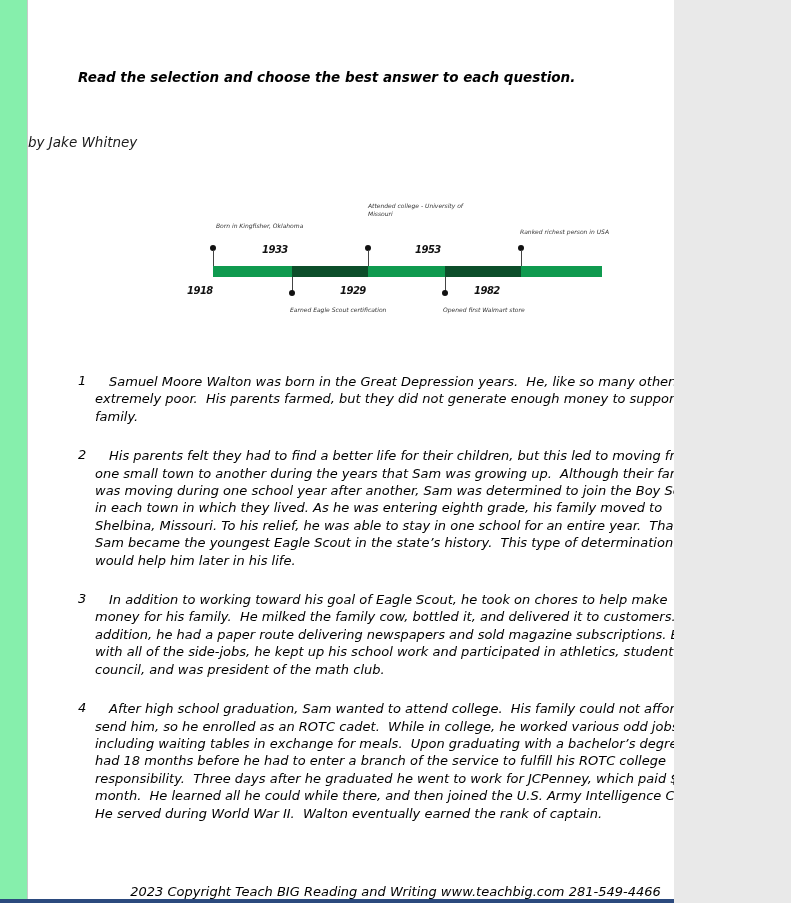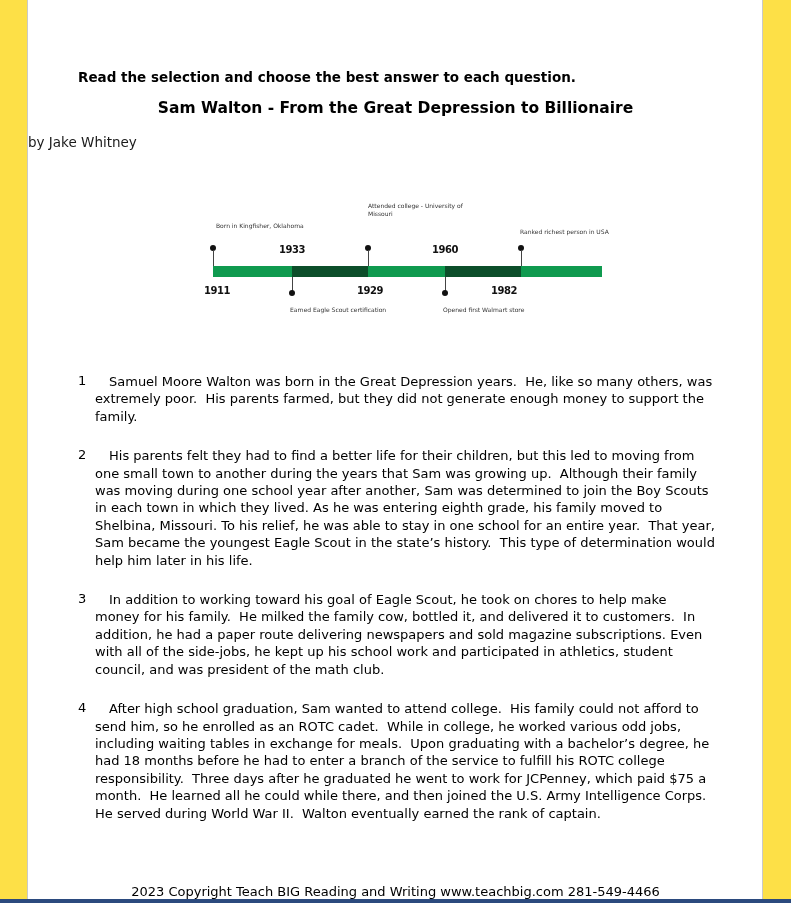--- a/index.html
+++ b/index.html
@@ -2,23 +2,24 @@
 <html><head>
 <meta charset="utf-8">
 <style>
   html,body{margin:0;padding:0;}
   body{
     font-family:"DejaVu Sans","Liberation Sans",sans-serif;
     background:#e9e9e9;
   }
   .stage{
     position:relative;
-    width:791px;height:903px;
-    background:#fde047;
+    width:674px;height:903px;
+    background:#86efac;
     overflow:hidden;
+    font-style:italic;
   }
   .page{
     position:absolute;
     left:27px;top:0;
     width:736px;height:903px;
     background:#ffffff;
     border-left:1px solid #c9c9c9;
     border-right:1px solid #c9c9c9;
     box-sizing:border-box;
   }
@@ -44,21 +45,21 @@
   .tl-seg.light{background:#0f9a4f;}
   .tl-seg.dark{background:#0c4e2a;}
   .tl-dot{
     position:absolute;width:6px;height:6px;border-radius:50%;
     background:#111;
   }
   .tl-stem{
     position:absolute;width:1px;background:#444;
   }
   .tl-year{
-    position:absolute;width:60px;text-align:center;
+    position:absolute;width:60px;
     font-size:10px;font-weight:bold;color:#111;
     letter-spacing:-0.5px;
   }
   .tl-event{
     position:absolute;
     font-size:6px;line-height:7.5px;color:#333;
   }
   
   .paragraphs{
     position:absolute;left:78px;top:351px;width:645px;
@@ -85,48 +86,47 @@
     background:#2b4a7e;
   }
 </style>
 </head>
 <body>
 
 <div class="stage">
   <div class="page"></div>
 
   <div class="instruction">Read the selection and choose the best answer to each question.</div>
-  <div class="title">Sam Walton - From the Great Depression to Billionaire</div>
   <div class="byline">by Jake Whitney</div>
 
   <div>
 
     <div class="tl-event" style="left:216px;top:222px;">Born in Kingfisher, Oklahoma</div>
     <div class="tl-event" style="left:368px;top:202px;max-width:104px;">Attended college - University of Missouri</div>
     <div class="tl-event" style="left:520px;top:228px;">Ranked richest person in USA</div>
 
     <div class="tl-dot" style="left:210px;top:245px;"></div>
     <div class="tl-stem" style="left:213px;top:250px;height:16px;"></div>
     <div class="tl-dot" style="left:365px;top:245px;"></div>
     <div class="tl-stem" style="left:368px;top:250px;height:16px;"></div>
     <div class="tl-dot" style="left:518px;top:245px;"></div>
     <div class="tl-stem" style="left:521px;top:250px;height:16px;"></div>
 
     <div class="tl-year" style="left:262px;top:244px;">1933</div>
-    <div class="tl-year" style="left:415px;top:244px;">1960</div>
+    <div class="tl-year" style="left:415px;top:244px;">1953</div>
 
     <div class="tl-bar">
       <div class="tl-seg light" style="width:79px;"></div>
       <div class="tl-seg dark" style="width:76px;"></div>
       <div class="tl-seg light" style="width:77px;"></div>
       <div class="tl-seg dark" style="width:76px;"></div>
       <div class="tl-seg light" style="width:81px;"></div>
     </div>
 
-    <div class="tl-year" style="left:187px;top:285px;">1911</div>
+    <div class="tl-year" style="left:187px;top:285px;">1918</div>
     <div class="tl-year" style="left:340px;top:285px;">1929</div>
     <div class="tl-year" style="left:474px;top:285px;">1982</div>
 
     <div class="tl-stem" style="left:292px;top:277px;height:14px;"></div>
     <div class="tl-dot" style="left:289px;top:290px;"></div>
     <div class="tl-stem" style="left:445px;top:277px;height:14px;"></div>
     <div class="tl-dot" style="left:442px;top:290px;"></div>
 
     <div class="tl-event" style="left:290px;top:306px;">Earned Eagle Scout certification</div>
     <div class="tl-event" style="left:443px;top:306px;">Opened first Walmart store</div>

